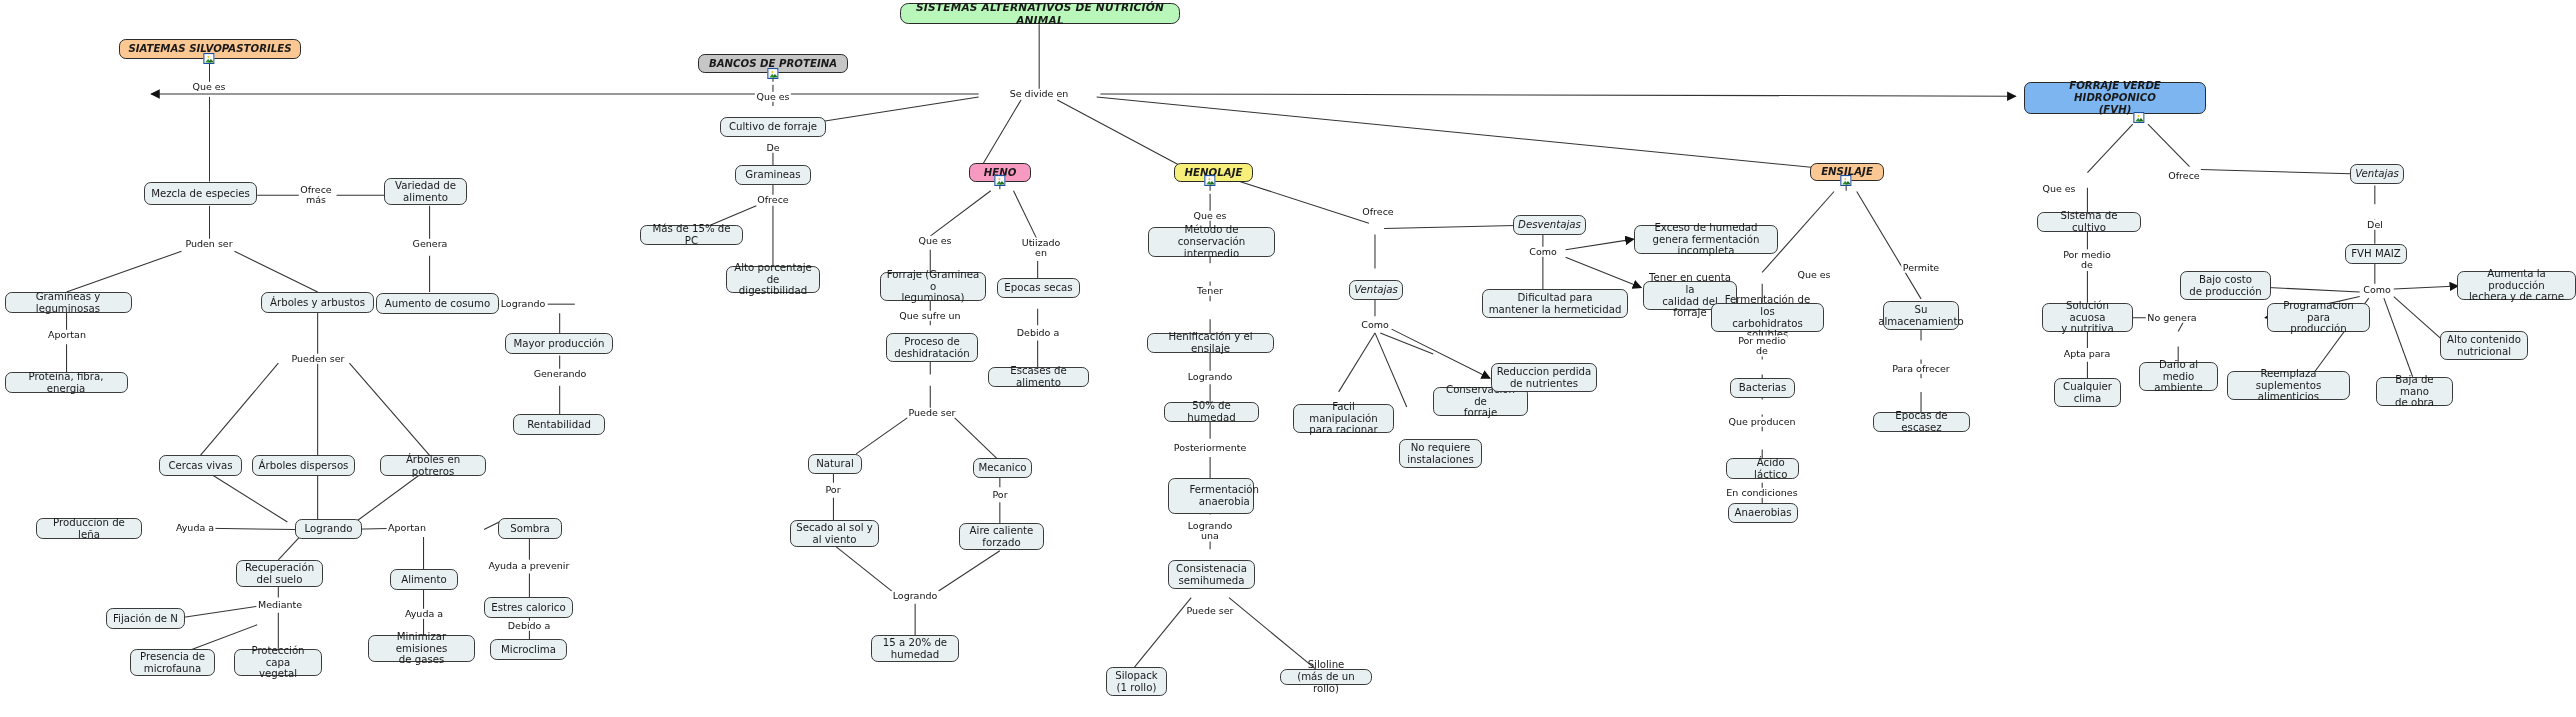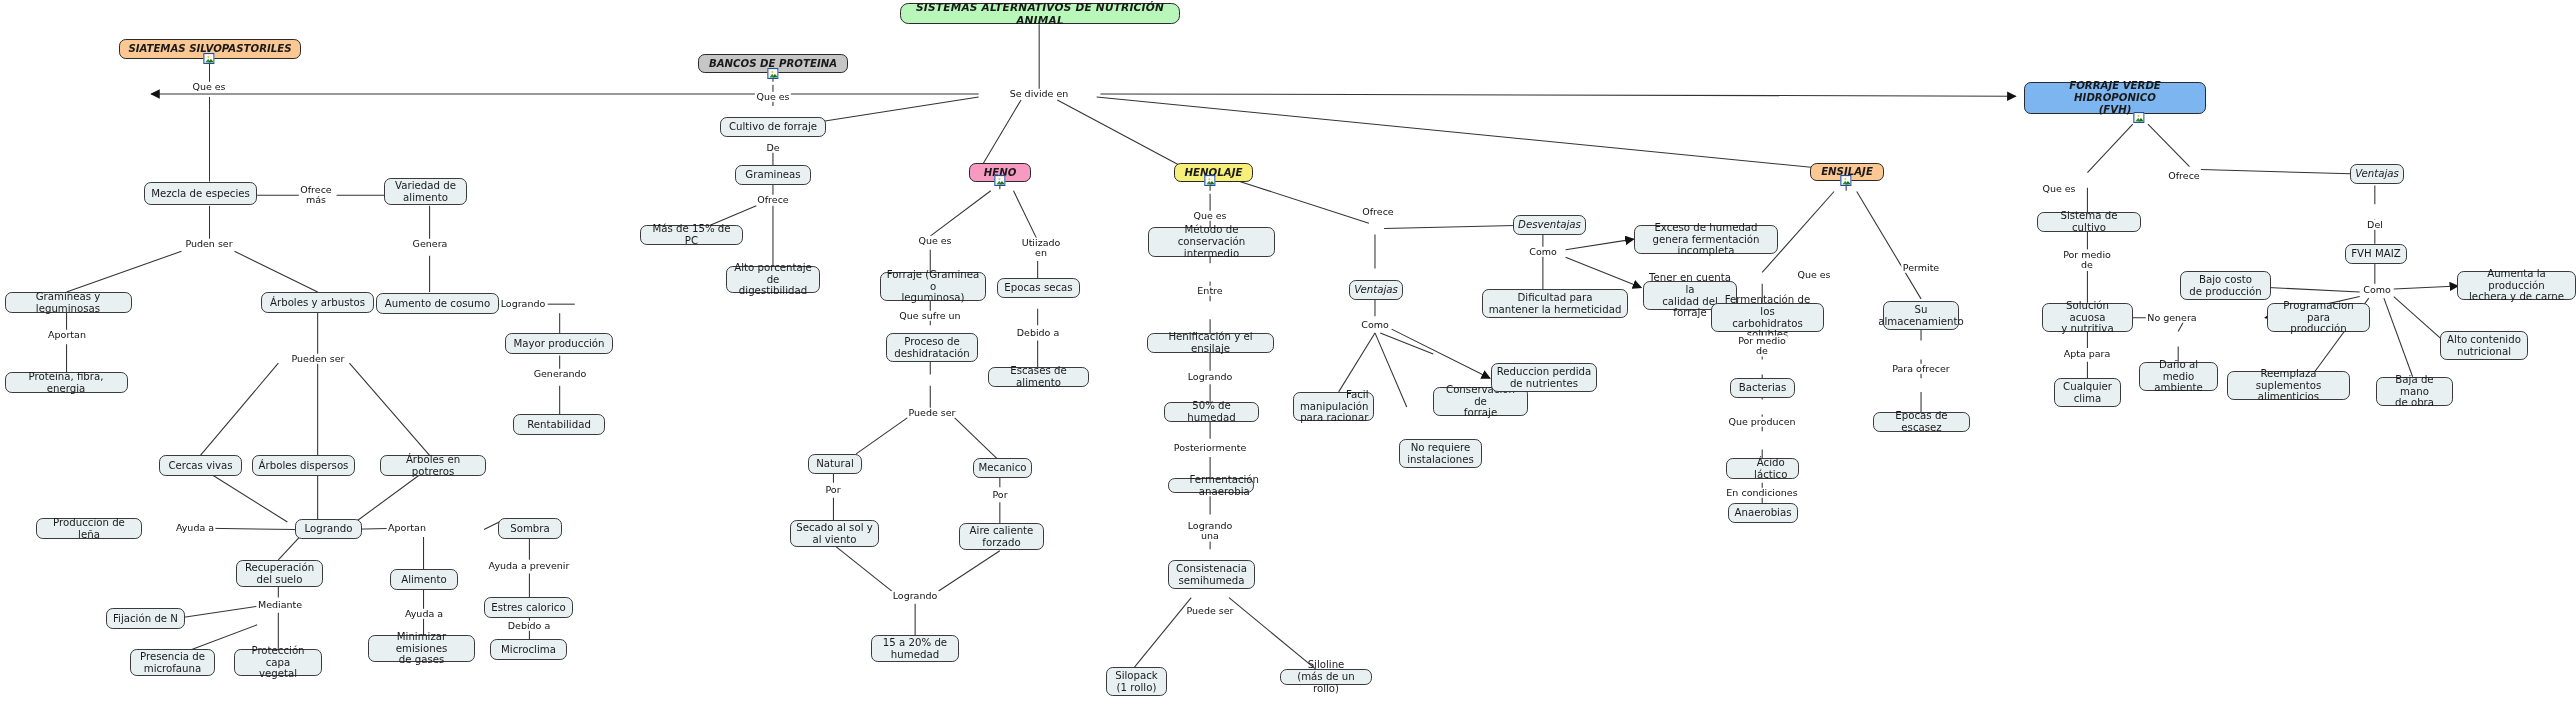--- a/index.html
+++ b/index.html
@@ -372,26 +372,26 @@
   <div class="node cat henolaje" style="left:1174px; top:163px; width:79px; height:19px;">HENOLAJE</div>
   <span class="img-badge" style="left:1210px; top:175px;">
     <i class="sky"></i>
       <i class="sun"></i>
       <i class="hill"></i>
       <i class="hill2"></i>
   </span>
   <div class="link-label" style="left:1210px; top:216px;">Que es</div>
   <div class="node" style="left:1148px; top:227px; width:127px; height:30px;">Método de conservación
 intermedio</div>
-  <div class="link-label" style="left:1210px; top:291px;">Entre</div>
+  <div class="link-label" style="left:1210px; top:291px;">Tener</div>
   <div class="node" style="left:1147px; top:333px; width:127px; height:20.4px;">Henificación y el ensilaje</div>
   <div class="link-label" style="left:1210px; top:377px;">Logrando</div>
   <div class="node" style="left:1164px; top:402px; width:95px; height:20.4px;">50% de humedad</div>
   <div class="link-label" style="left:1210px; top:448px;">Posteriormente</div>
-  <div class="node" style="left:1168px; top:478px; width:86px; height:15px;padding-left:31px;">Fermentación
+  <div class="node" style="left:1168px; top:478px; width:86px; height:36px;padding-left:31px;">Fermentación
 anaerobia</div>
   <div class="link-label" style="left:1210px; top:531px;">Logrando
 una</div>
   <div class="node" style="left:1168px; top:560px; width:87px; height:29px;">Consistenacia
 semihumeda</div>
   <div class="link-label" style="left:1210px; top:611px;">Puede ser</div>
   <div class="node" style="left:1106px; top:667px; width:61px; height:29px;">Silopack
 (1 rollo)</div>
   <div class="node" style="left:1280px; top:669px; width:92px; height:16px;">Siloline
 (más de un rollo)</div>
@@ -401,21 +401,21 @@
   <div class="node italic" style="left:1513px; top:215px; width:73px; height:20.4px;">Desventajas</div>
   <div class="link-label" style="left:1543px; top:252px;">Como</div>
   <div class="node" style="left:1482px; top:289px; width:146px; height:29px;">Dificultad para
 mantener la hermeticidad</div>
   <div class="node" style="left:1634px; top:225px; width:144px; height:29px;">Exceso de humedad
 genera fermentación incompleta</div>
   <div class="node" style="left:1643px; top:281px; width:94px; height:29px;">Tener en cuenta la
 calidad del forraje</div>
 
   <div class="link-label" style="left:1375px; top:325px;">Como</div>
-  <div class="node" style="left:1293px; top:392px; width:81px; height:29px;text-align:right;">Facil manipulación
+  <div class="node" style="left:1293px; top:404px; width:101px; height:29px;">Facil manipulación
 para racionar</div>
   <div class="node" style="left:1399px; top:439px; width:83px; height:29px;">No requiere
 instalaciones</div>
   <div class="node" style="left:1433px; top:387px; width:95px; height:29px;">Conservacion de
 forraje</div>
   <div class="node" style="left:1491px; top:363px; width:106px; height:29px;">Reduccion perdida
 de nutrientes</div>
 
   <div class="node cat ensilaje" style="left:1810px; top:163px; width:74px; height:18px;">ENSILAJE</div>
   <span class="img-badge" style="left:1846px; top:175px;">

